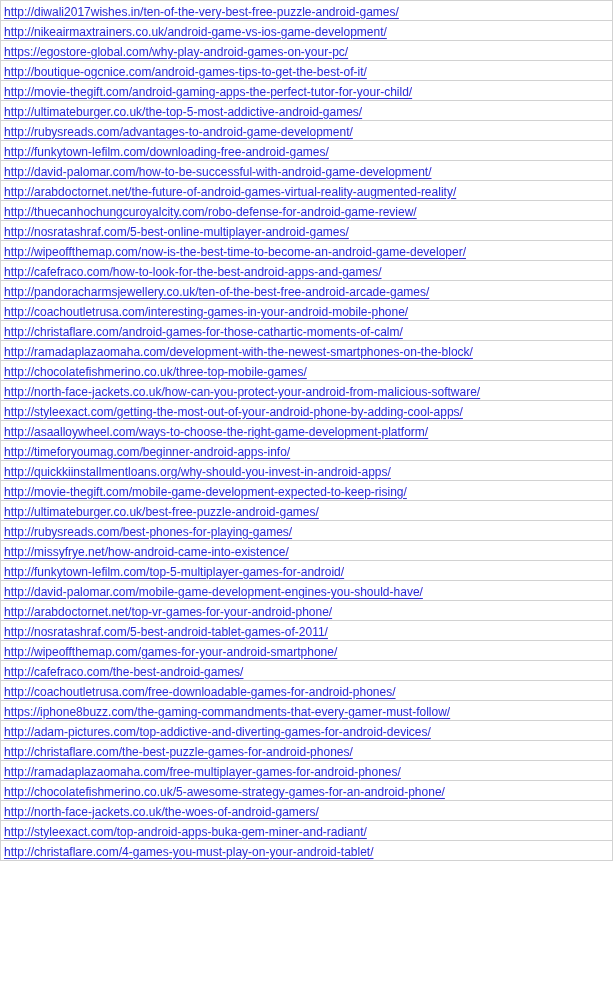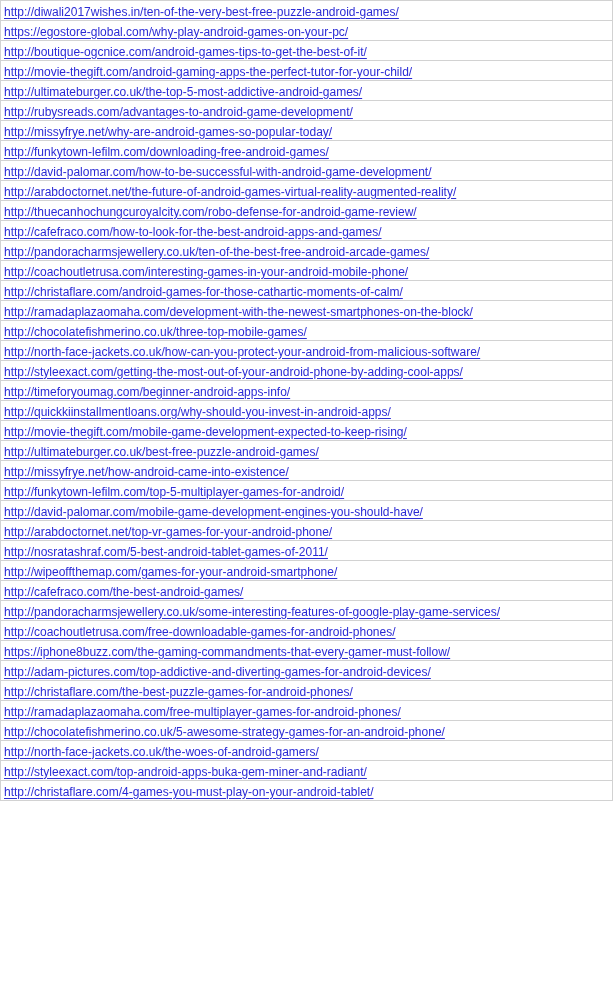--- a/index.html
+++ b/index.html
@@ -35,48 +35,54 @@
 </style>
 </head>
 <body>
 
 <table class="url-table">
   <tbody id="url-tbody">
       <tr>
         <td><span class="url-link">http://diwali2017wishes.in/ten-of-the-very-best-free-puzzle-android-games/</span></td>
       </tr>
       <tr>
+        <td><span class="url-link">http://nikeairmaxtrainers.co.uk/android-game-vs-ios-game-development/</span></td>
+      </tr>
+      <tr>
         <td><span class="url-link">https://egostore-global.com/why-play-android-games-on-your-pc/</span></td>
       </tr>
       <tr>
         <td><span class="url-link">http://boutique-ogcnice.com/android-games-tips-to-get-the-best-of-it/</span></td>
       </tr>
       <tr>
         <td><span class="url-link">http://movie-thegift.com/android-gaming-apps-the-perfect-tutor-for-your-child/</span></td>
       </tr>
       <tr>
         <td><span class="url-link">http://ultimateburger.co.uk/the-top-5-most-addictive-android-games/</span></td>
       </tr>
       <tr>
         <td><span class="url-link">http://rubysreads.com/advantages-to-android-game-development/</span></td>
       </tr>
       <tr>
-        <td><span class="url-link">http://missyfrye.net/why-are-android-games-so-popular-today/</span></td>
-      </tr>
-      <tr>
         <td><span class="url-link">http://funkytown-lefilm.com/downloading-free-android-games/</span></td>
       </tr>
       <tr>
         <td><span class="url-link">http://david-palomar.com/how-to-be-successful-with-android-game-development/</span></td>
       </tr>
       <tr>
         <td><span class="url-link">http://arabdoctornet.net/the-future-of-android-games-virtual-reality-augmented-reality/</span></td>
       </tr>
       <tr>
         <td><span class="url-link">http://thuecanhochungcuroyalcity.com/robo-defense-for-android-game-review/</span></td>
+      </tr>
+      <tr>
+        <td><span class="url-link">http://nosratashraf.com/5-best-online-multiplayer-android-games/</span></td>
+      </tr>
+      <tr>
+        <td><span class="url-link">http://wipeoffthemap.com/now-is-the-best-time-to-become-an-android-game-developer/</span></td>
       </tr>
       <tr>
         <td><span class="url-link">http://cafefraco.com/how-to-look-for-the-best-android-apps-and-games/</span></td>
       </tr>
       <tr>
         <td><span class="url-link">http://pandoracharmsjewellery.co.uk/ten-of-the-best-free-android-arcade-games/</span></td>
       </tr>
       <tr>
         <td><span class="url-link">http://coachoutletrusa.com/interesting-games-in-your-android-mobile-phone/</span></td>
       </tr>
@@ -89,30 +95,36 @@
       <tr>
         <td><span class="url-link">http://chocolatefishmerino.co.uk/three-top-mobile-games/</span></td>
       </tr>
       <tr>
         <td><span class="url-link">http://north-face-jackets.co.uk/how-can-you-protect-your-android-from-malicious-software/</span></td>
       </tr>
       <tr>
         <td><span class="url-link">http://styleexact.com/getting-the-most-out-of-your-android-phone-by-adding-cool-apps/</span></td>
       </tr>
       <tr>
+        <td><span class="url-link">http://asaalloywheel.com/ways-to-choose-the-right-game-development-platform/</span></td>
+      </tr>
+      <tr>
         <td><span class="url-link">http://timeforyoumag.com/beginner-android-apps-info/</span></td>
       </tr>
       <tr>
         <td><span class="url-link">http://quickkiinstallmentloans.org/why-should-you-invest-in-android-apps/</span></td>
       </tr>
       <tr>
         <td><span class="url-link">http://movie-thegift.com/mobile-game-development-expected-to-keep-rising/</span></td>
       </tr>
       <tr>
         <td><span class="url-link">http://ultimateburger.co.uk/best-free-puzzle-android-games/</span></td>
+      </tr>
+      <tr>
+        <td><span class="url-link">http://rubysreads.com/best-phones-for-playing-games/</span></td>
       </tr>
       <tr>
         <td><span class="url-link">http://missyfrye.net/how-android-came-into-existence/</span></td>
       </tr>
       <tr>
         <td><span class="url-link">http://funkytown-lefilm.com/top-5-multiplayer-games-for-android/</span></td>
       </tr>
       <tr>
         <td><span class="url-link">http://david-palomar.com/mobile-game-development-engines-you-should-have/</span></td>
       </tr>
@@ -120,23 +132,20 @@
         <td><span class="url-link">http://arabdoctornet.net/top-vr-games-for-your-android-phone/</span></td>
       </tr>
       <tr>
         <td><span class="url-link">http://nosratashraf.com/5-best-android-tablet-games-of-2011/</span></td>
       </tr>
       <tr>
         <td><span class="url-link">http://wipeoffthemap.com/games-for-your-android-smartphone/</span></td>
       </tr>
       <tr>
         <td><span class="url-link">http://cafefraco.com/the-best-android-games/</span></td>
-      </tr>
-      <tr>
-        <td><span class="url-link">http://pandoracharmsjewellery.co.uk/some-interesting-features-of-google-play-game-services/</span></td>
       </tr>
       <tr>
         <td><span class="url-link">http://coachoutletrusa.com/free-downloadable-games-for-android-phones/</span></td>
       </tr>
       <tr>
         <td><span class="url-link">https://iphone8buzz.com/the-gaming-commandments-that-every-gamer-must-follow/</span></td>
       </tr>
       <tr>
         <td><span class="url-link">http://adam-pictures.com/top-addictive-and-diverting-games-for-android-devices/</span></td>
       </tr>

